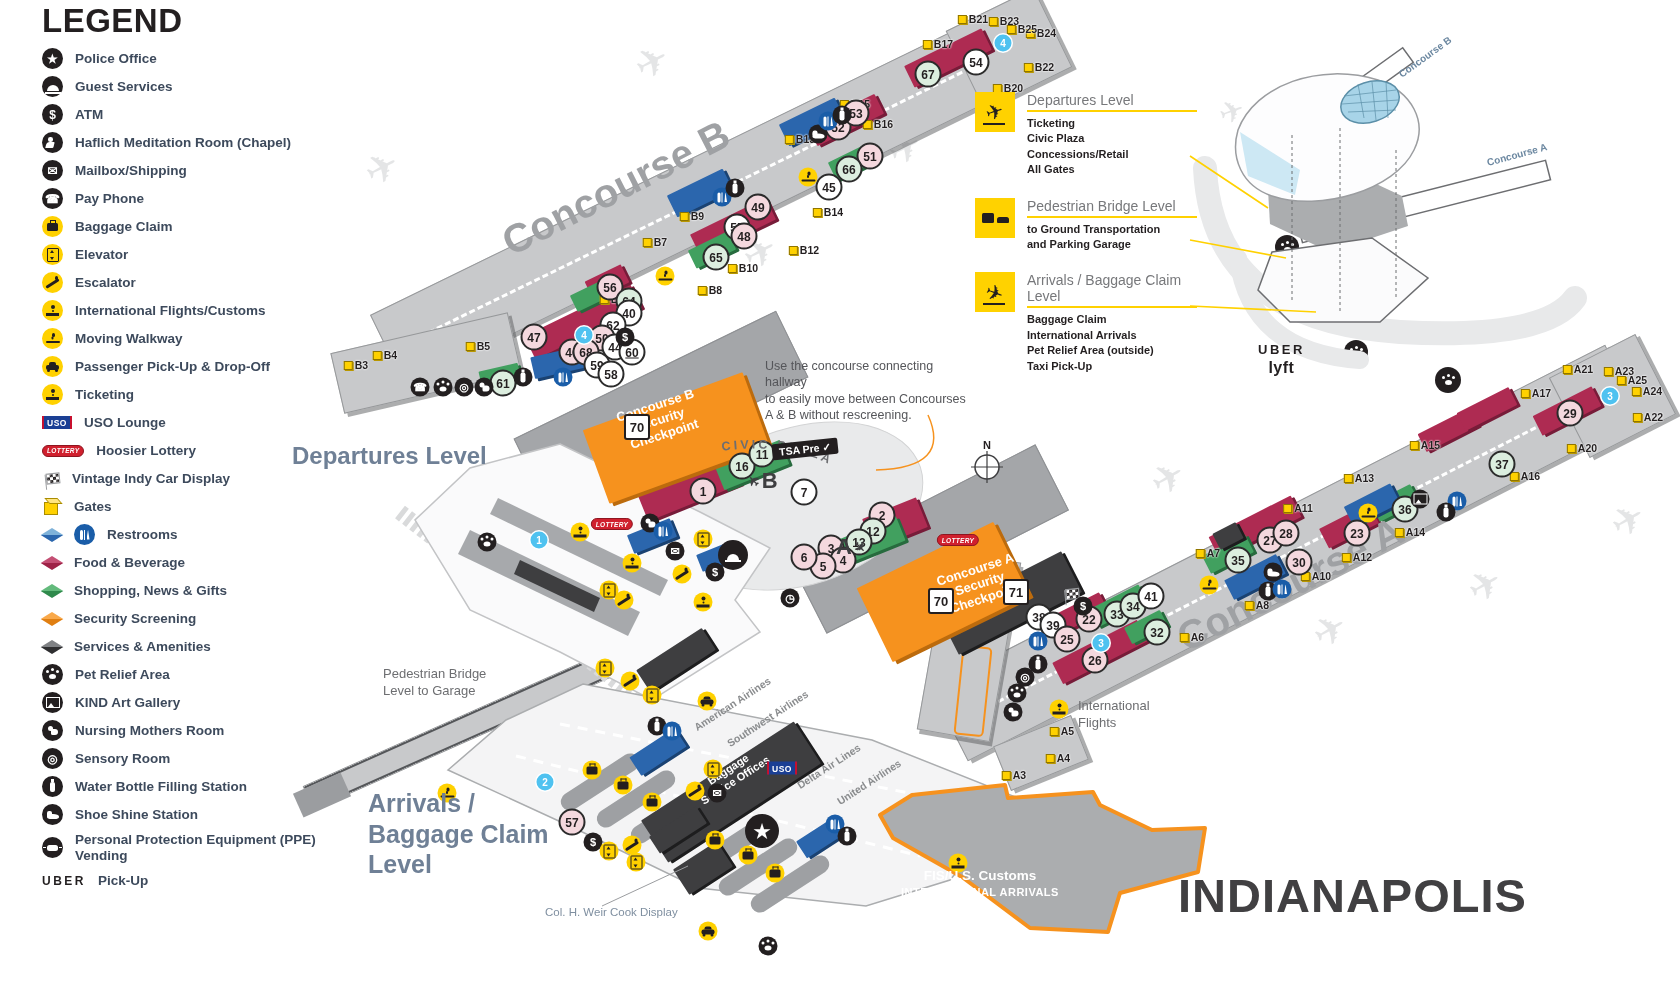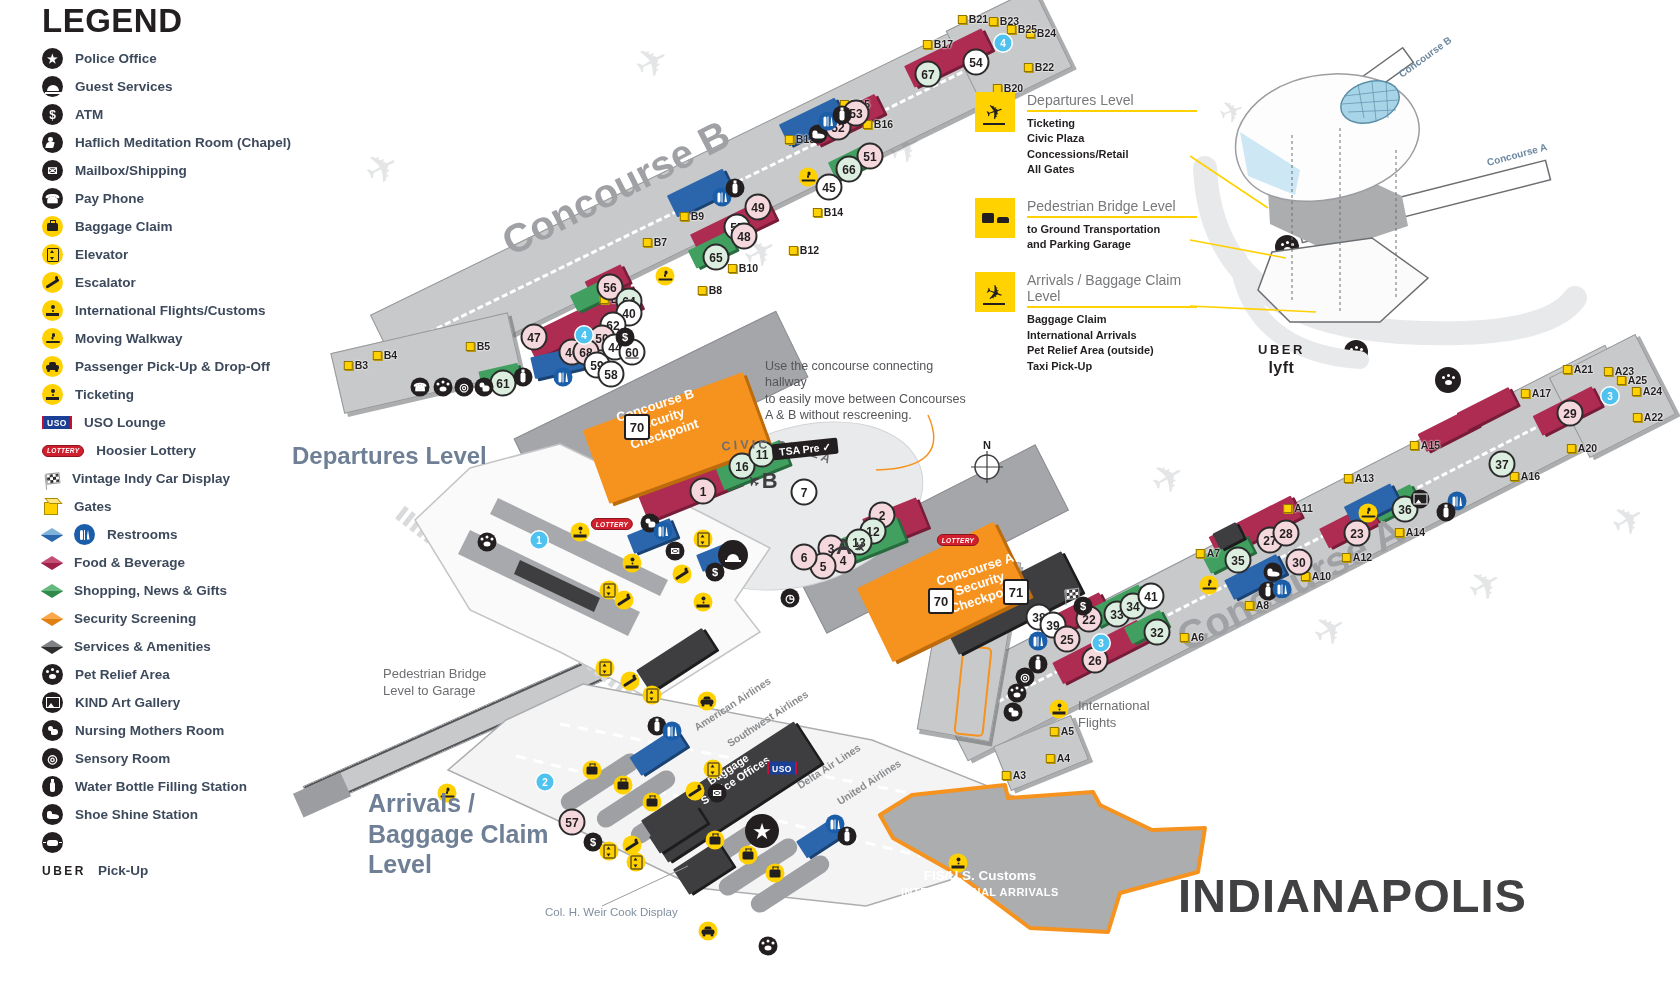--- a/index.html
+++ b/index.html
@@ -295,20 +295,21 @@
         <li>
           <span class="lic bg-k">
             <span class="g-shoe"></span>
           </span>
           <span class="leg-label">Shoe Shine Station</span>
         </li>
         <li>
           <span class="lic bg-k">
             <span class="g-mask"></span>
           </span>
+          <span class="leg-label">Personal Protection Equipment (PPE) Vending</span>
         </li>
         <li>
           <span class="logo-uber">UBER</span>
           <span class="leg-label">Pick-Up</span>
         </li>
       </ul>
   </section>
 
   <div class="band dash" style="left:352px;top:157px;width:700px;height:78px;transform:rotate(-26deg);"></div>
   <div class="band" style="left:960px;top:5px;width:96px;height:86px;transform:rotate(-26deg);"></div>

